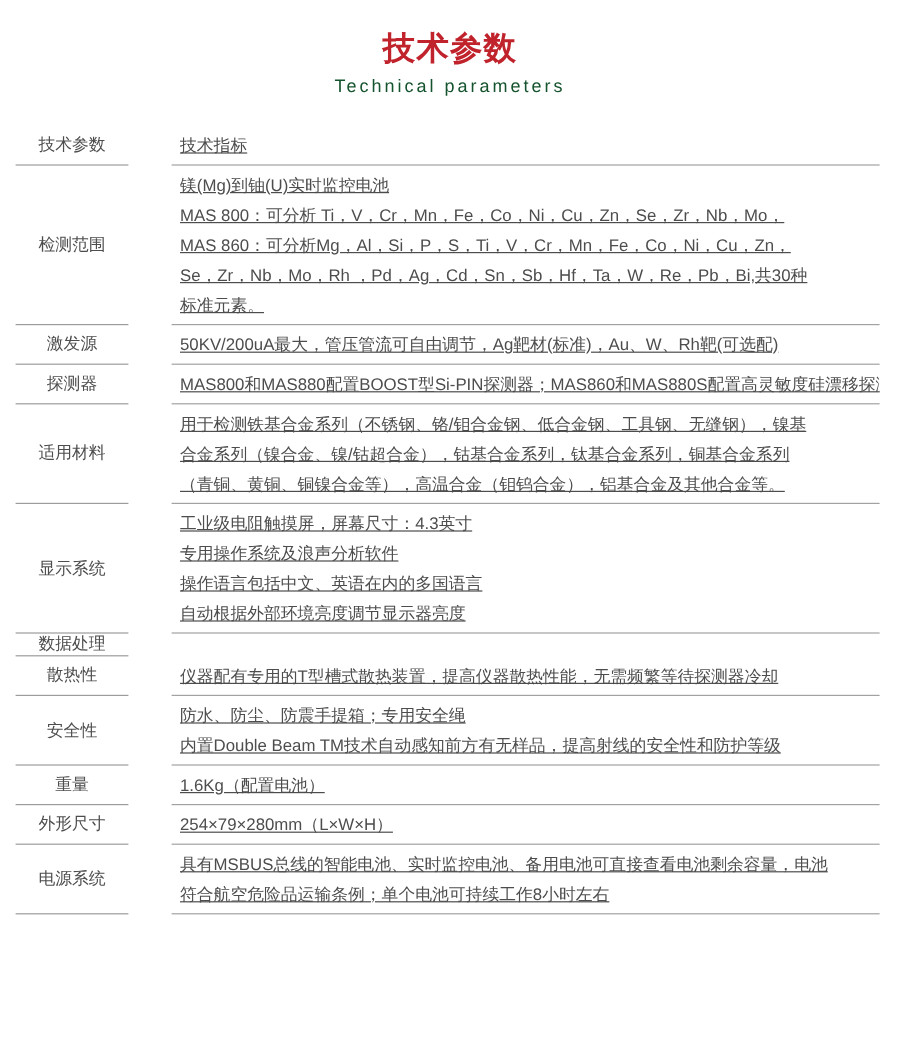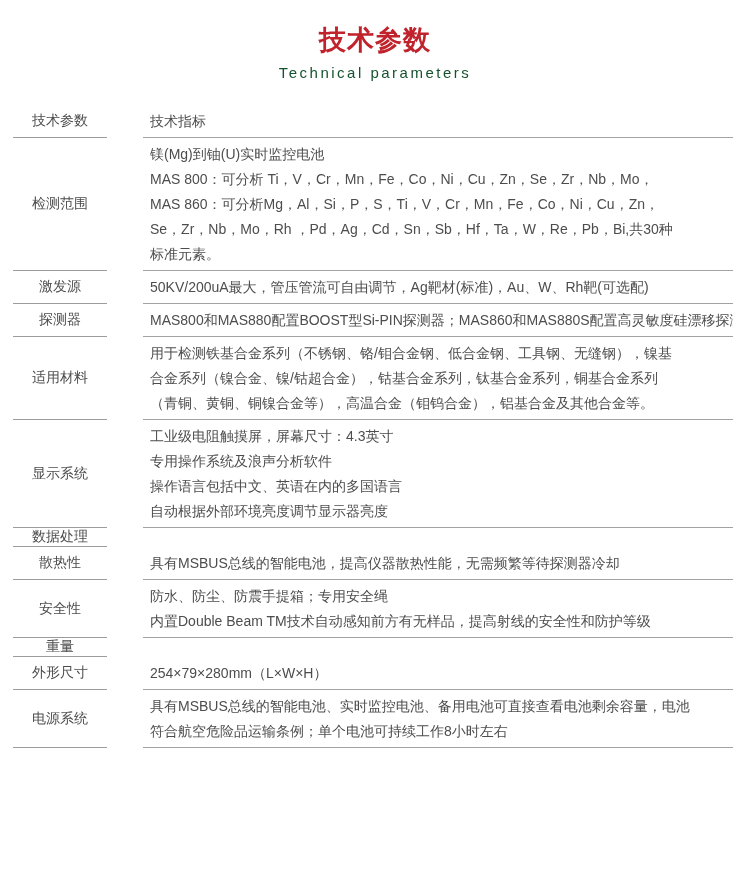--- a/index.html
+++ b/index.html
@@ -61,20 +61,21 @@
     border-bottom: 1px solid #a2a2a2;
     padding: 4px 0 3px 7px;
     overflow: hidden;
     display: flex;
     flex-direction: column;
     justify-content: center;
   }
   .line {
     line-height: 25px;
     white-space: nowrap;
+    text-decoration: underline;
   }
 </style>
 </head>
 <body>
 
 <div class="header">
   <div class="page-title">技术参数</div>
   <div class="page-subtitle">Technical parameters</div>
 </div>
 
@@ -124,32 +125,35 @@
           <div class="line">操作语言包括中文、英语在内的多国语言</div>
           <div class="line">自动根据外部环境亮度调节显示器亮度</div>
         </div>
       </div>
       <div class="t-row">
         <div class="cell label">数据处理</div>
       </div>
       <div class="t-row">
         <div class="cell label">散热性</div>
         <div class="cell value">
-          <div class="line">具有MSBUS总线的智能电池，提高仪器散热性能，无需频繁等待探测器冷却</div>
+          <div class="line">仪器配有专用的T型槽式散热装置，提高仪器散热性能，无需频繁等待探测器冷却</div>
         </div>
       </div>
       <div class="t-row">
         <div class="cell label">安全性</div>
         <div class="cell value">
           <div class="line">防水、防尘、防震手提箱；专用安全绳</div>
           <div class="line">内置Double Beam TM技术自动感知前方有无样品，提高射线的安全性和防护等级</div>
         </div>
       </div>
       <div class="t-row">
         <div class="cell label">重量</div>
+        <div class="cell value">
+          <div class="line">1.6Kg（配置电池）</div>
+        </div>
       </div>
       <div class="t-row">
         <div class="cell label">外形尺寸</div>
         <div class="cell value">
           <div class="line">254×79×280mm（L×W×H）</div>
         </div>
       </div>
       <div class="t-row">
         <div class="cell label">电源系统</div>
         <div class="cell value">

